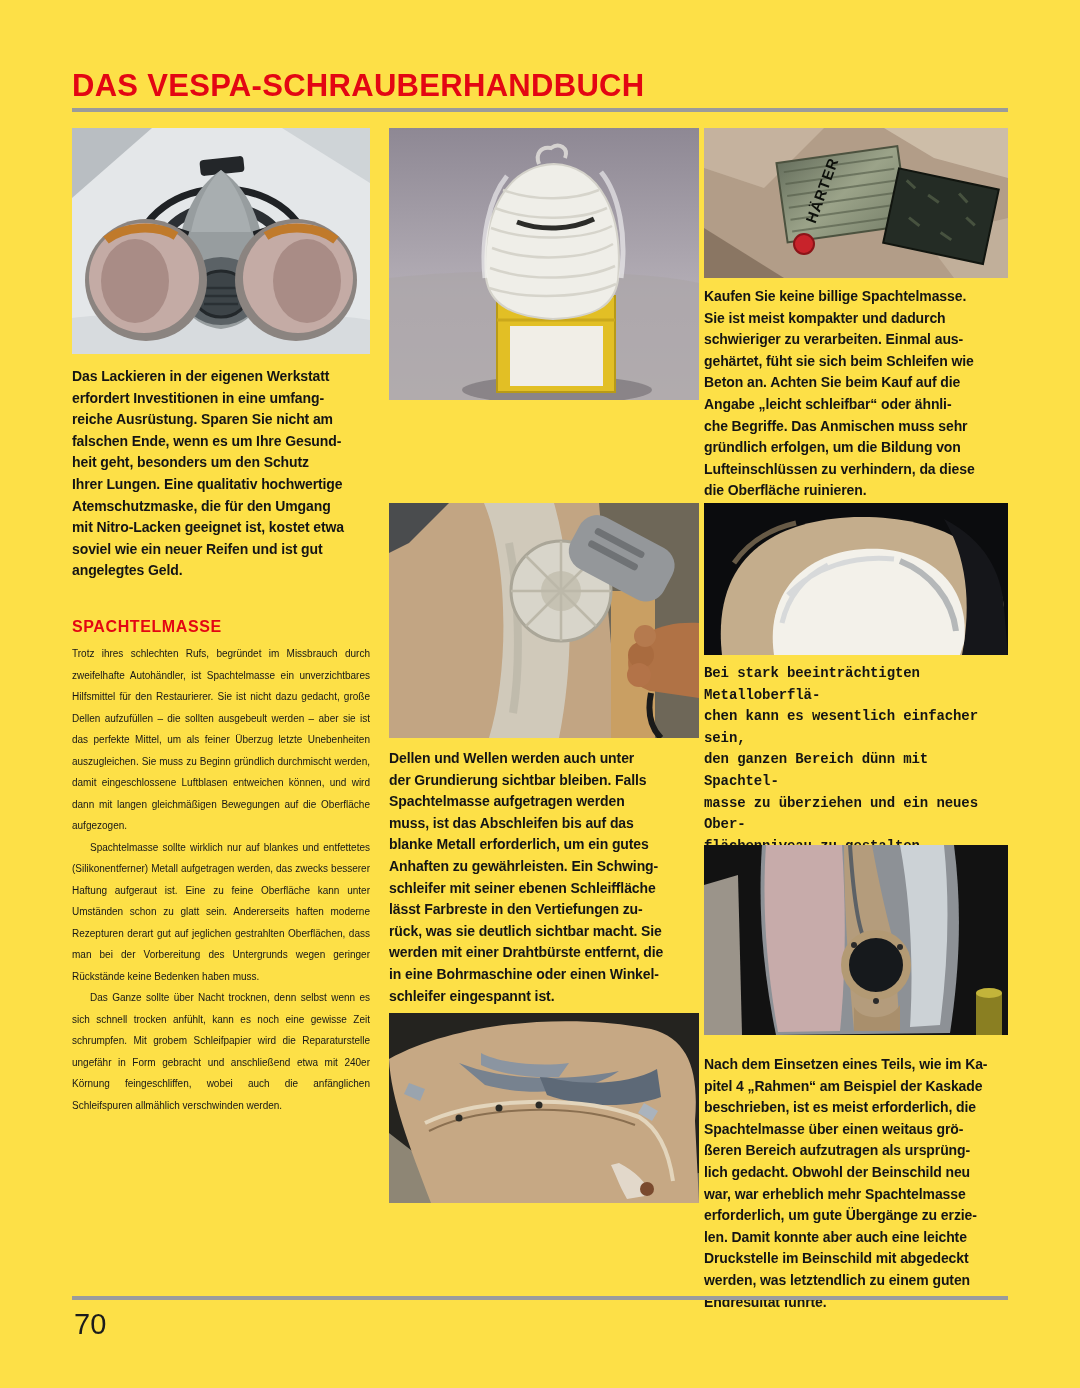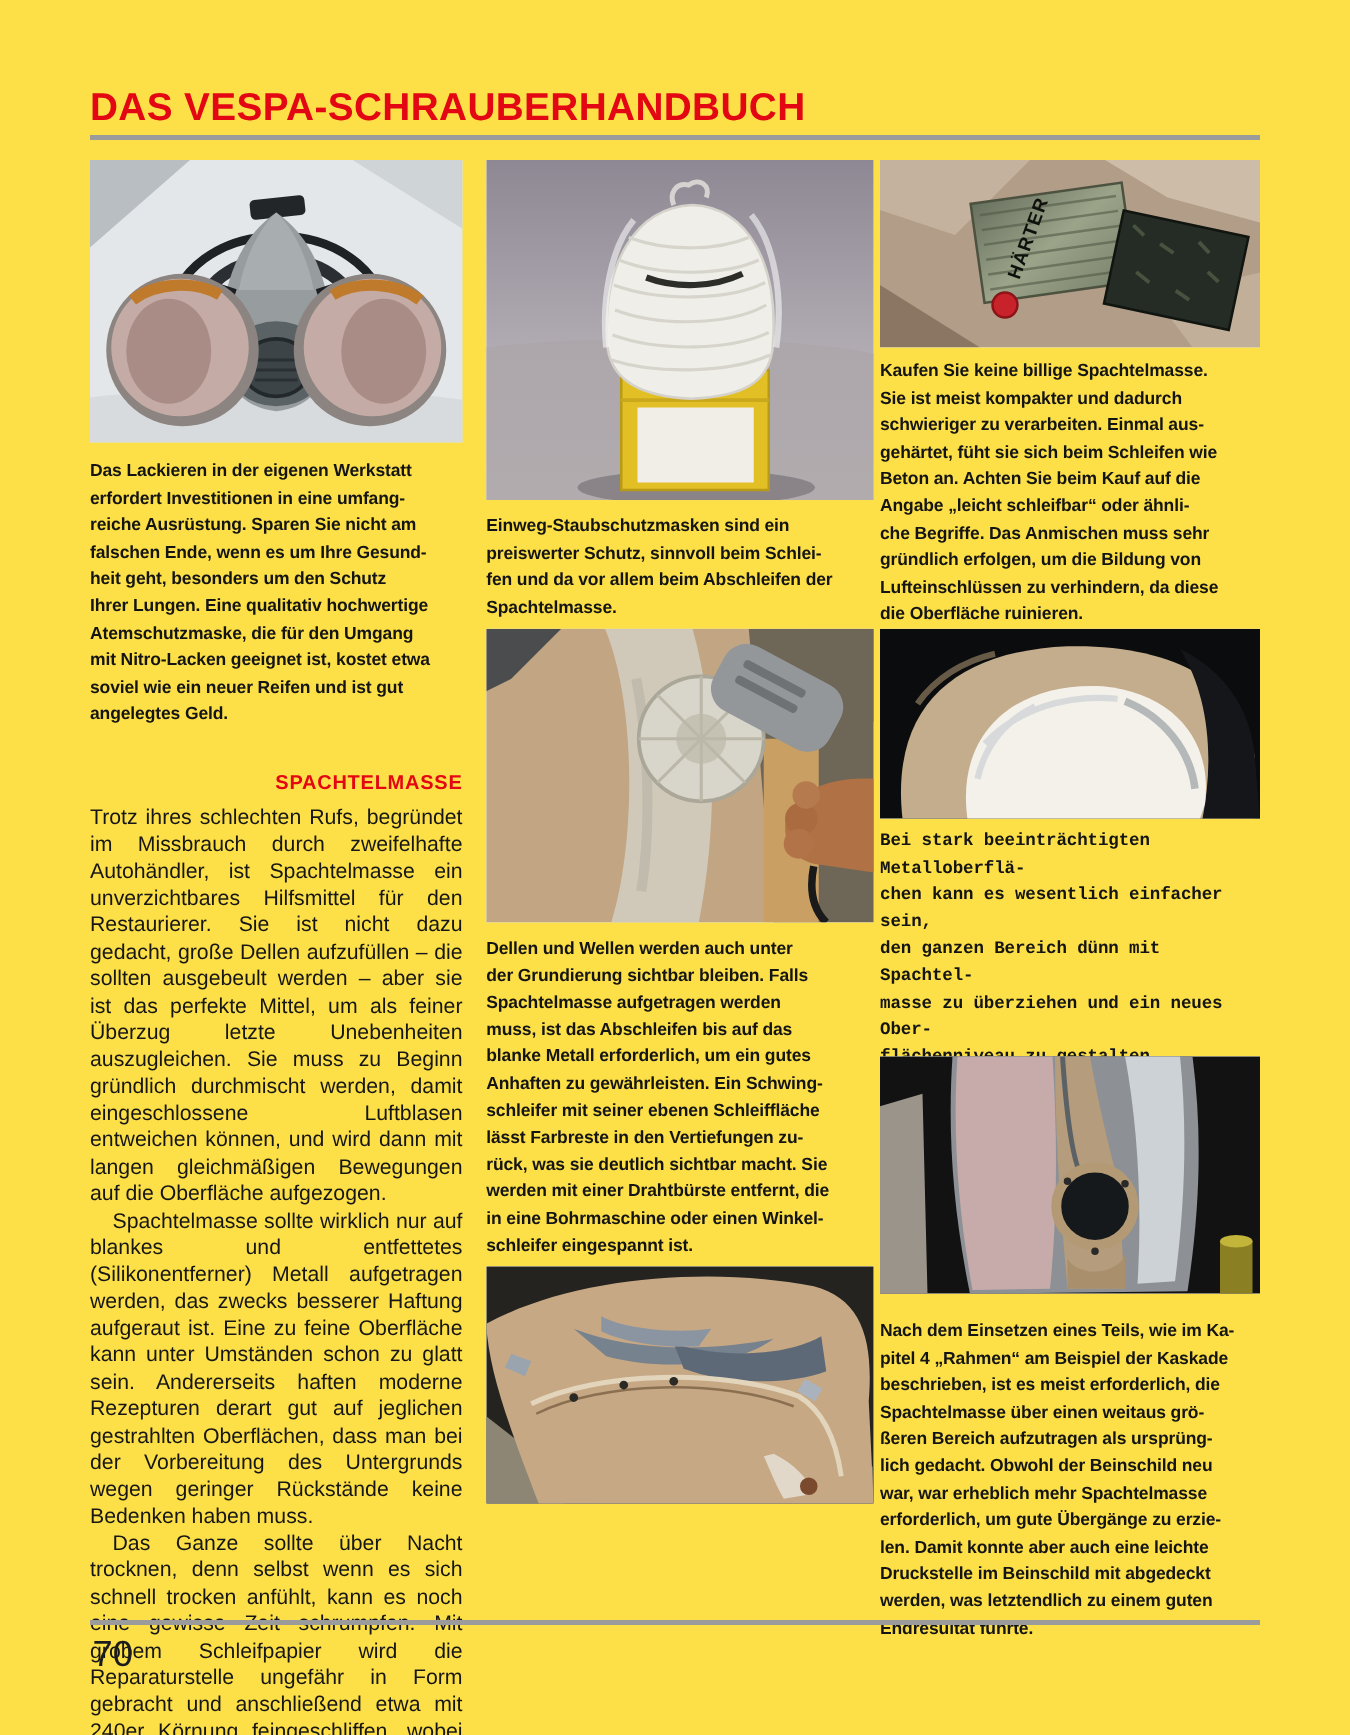--- a/index.html
+++ b/index.html
@@ -6,22 +6,22 @@
   .page{position:relative;width:1080px;height:1388px;background:#fde047;overflow:hidden;
         font-family:"Liberation Sans",sans-serif;}
   .abs{position:absolute;}
   .title{left:72px;top:68px;width:936px;font-size:31px;font-weight:bold;
          color:#e30613;letter-spacing:0.3px;white-space:nowrap;}
   .rule{height:4px;background:#9b9b9b;}
   .photo{overflow:hidden;background:#ddd;}
   .photo svg{display:block;width:100%;height:100%;}
   .cap{white-space:pre-line;text-align:left;font-weight:bold;font-size:14px;
        line-height:21.6px;color:#141414;letter-spacing:-0.1px;}
-  .sec{color:#e30613;font-weight:bold;text-align:right;font-size:16px;letter-spacing:0.6px;}
-  .bodytext p{margin:0;text-align:justify;font-size:17px;line-height:21.5px;color:#161616;
+  .sec{color:#e30613;font-weight:bold;text-align:left;font-size:16px;letter-spacing:0.6px;}
+  .bodytext p{margin:0;text-align:justify;font-size:10px;line-height:21.5px;color:#161616;
               hyphens:auto;-webkit-hyphens:auto;}
   .bodytext p + p{text-indent:18px;}
   .pagenum{font-size:29px;color:#1c1c1c;}
 </style>
 </head>
 <body>
 
 <div class="page">
 
   <div class="abs title">DAS VESPA-SCHRAUBERHANDBUCH</div>
@@ -90,24 +90,20 @@
       <circle cx="168" cy="183" r="8" fill="#f6f3ea"></circle>
       <path d="M108,192 h118" stroke="#caa81c" stroke-width="3"></path>
       <path d="M97,150 C92,82 120,38 165,36 C210,38 235,84 229,152 C225,178 206,189 164,191 C124,189 101,177 97,150 Z" fill="#efeee8" stroke="#d4d2ca" stroke-width="2"></path>
       <path d="M103,120 C140,134 196,132 224,116 M102,100 C140,114 196,112 223,98 M106,80 C142,94 192,92 218,80 M114,62 C146,74 186,72 210,62 M101,140 C140,154 196,152 226,138 M100,160 C138,172 196,170 227,156" stroke="#d6d4cb" stroke-width="2.5" fill="none"></path>
       <path d="M128,94 C152,103 182,102 205,91" stroke="#2c2c29" stroke-width="5" fill="none"></path>
       <path d="M118,48 C100,70 92,110 96,150 M212,44 C230,66 238,108 232,150" stroke="#ffffff" stroke-width="5" opacity="0.55" fill="none"></path>
       <path d="M150,36 C146,26 152,18 162,20 C170,14 180,20 176,30" fill="none" stroke="#e6e4df" stroke-width="4" opacity="0.8"></path>
     </svg>
   </div>
 
-  <div class="abs cap" style="left:389px;top:410px;width:310px;">Einweg-Staubschutzmasken sind ein
-preiswerter Schutz, sinnvoll beim Schlei-
-fen und da vor allem beim Abschleifen der
-Spachtelmasse.</div>
 
   <div class="abs photo" style="left:389px;top:503px;width:310px;height:235px;">
     <svg viewBox="0 0 310 235" preserveAspectRatio="none">
       <rect width="310" height="235" fill="#c2a583"></rect>
       <path d="M0,0 L60,0 L20,40 L0,50 Z" fill="#4a4c4e"></path>
       <path d="M255,0 L310,0 L310,75 Z" fill="#4f6f96"></path>
       <path d="M210,0 L310,0 L310,235 L230,235 Z" fill="#6e6758"></path>
       <rect x="222" y="88" width="44" height="147" fill="#c99f63"></rect>
       <path d="M95,0 C120,60 120,170 100,235 L170,235 C185,160 185,70 165,0 Z" fill="#d2cfc4" opacity="0.85"></path>
       <path d="M120,40 C130,90 132,160 124,210" stroke="#b9b5a6" stroke-width="8" fill="none" opacity="0.7"></path>

